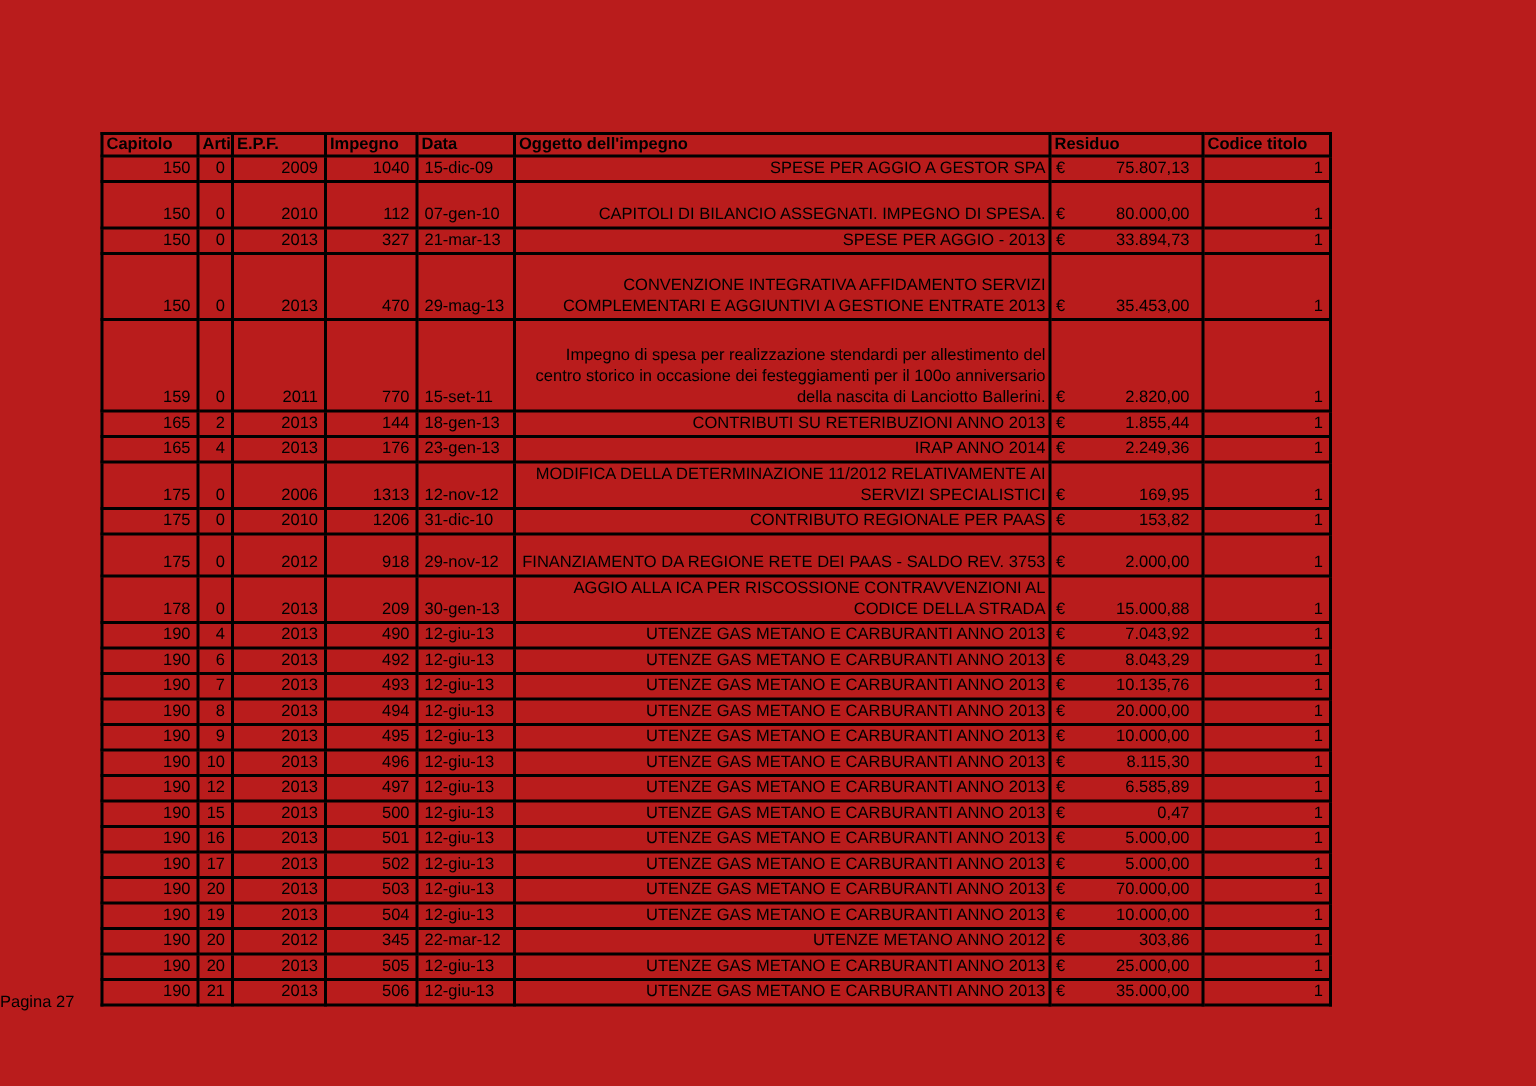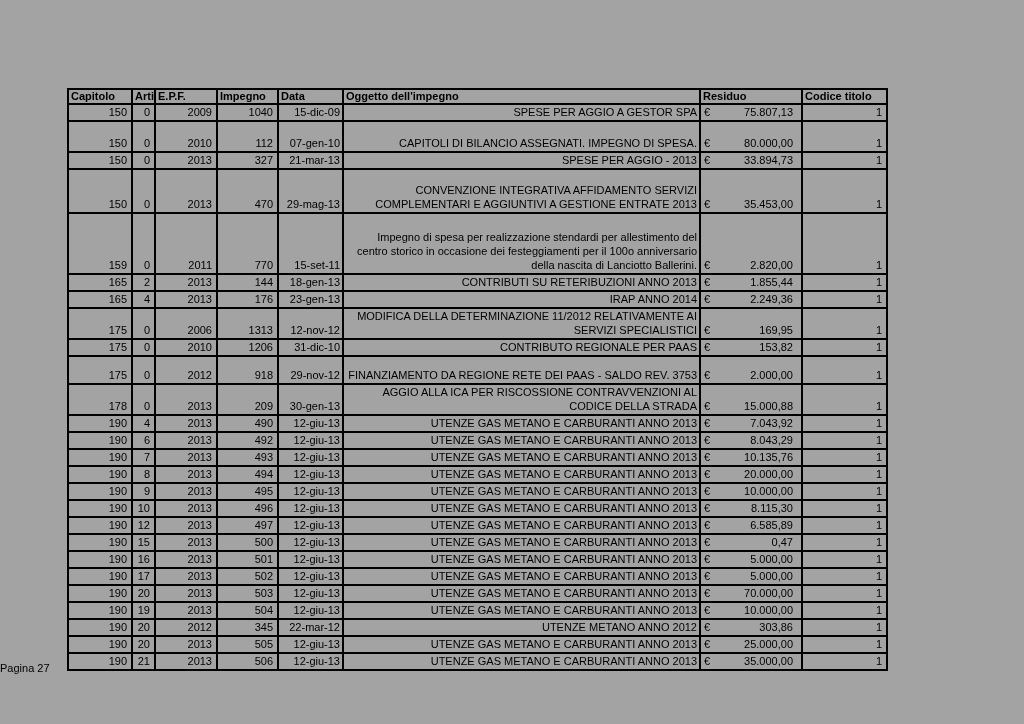--- a/index.html
+++ b/index.html
@@ -1,20 +1,20 @@
 <!DOCTYPE html>
 <html><head>
 <meta charset="utf-8">
 <style>
   html, body { margin: 0; padding: 0; background: #ffffff; }
   .sheet {
     position: relative;
     width: 1024px;
     height: 724px;
-    background: #a3a3a3;
+    background: #b91c1c;
     color: #000000;
     font-family: "Liberation Sans", sans-serif;
     overflow: hidden;
   }
   table.grid {
     position: absolute;
     left: 67px;
     top: 88px;
     width: 819px;
     border-collapse: collapse;
@@ -43,21 +43,21 @@
     white-space: nowrap;
     vertical-align: middle;
     line-height: 12px;
     padding: 0 2px 1px 2px;
   }
   .grid td.c-capitolo,
   .grid td.c-arti,
   .grid td.c-epf,
   .grid td.c-impegno,
   .grid td.c-codice { text-align: right; }
-  .grid td.c-data   { text-align: right; padding-right: 2px; white-space: nowrap; }
+  .grid td.c-data   { padding-right: 2px; white-space: nowrap; }
   .grid td.c-oggetto { text-align: right; padding-left: 2px; padding-right: 2px; }
   .grid td.c-residuo { padding: 0 2px 1px 3px; }
   .money {
     display: flex;
     justify-content: space-between;
     align-items: flex-end;
     padding-right: 6px;
   }
   .page-footer {
     position: absolute;

